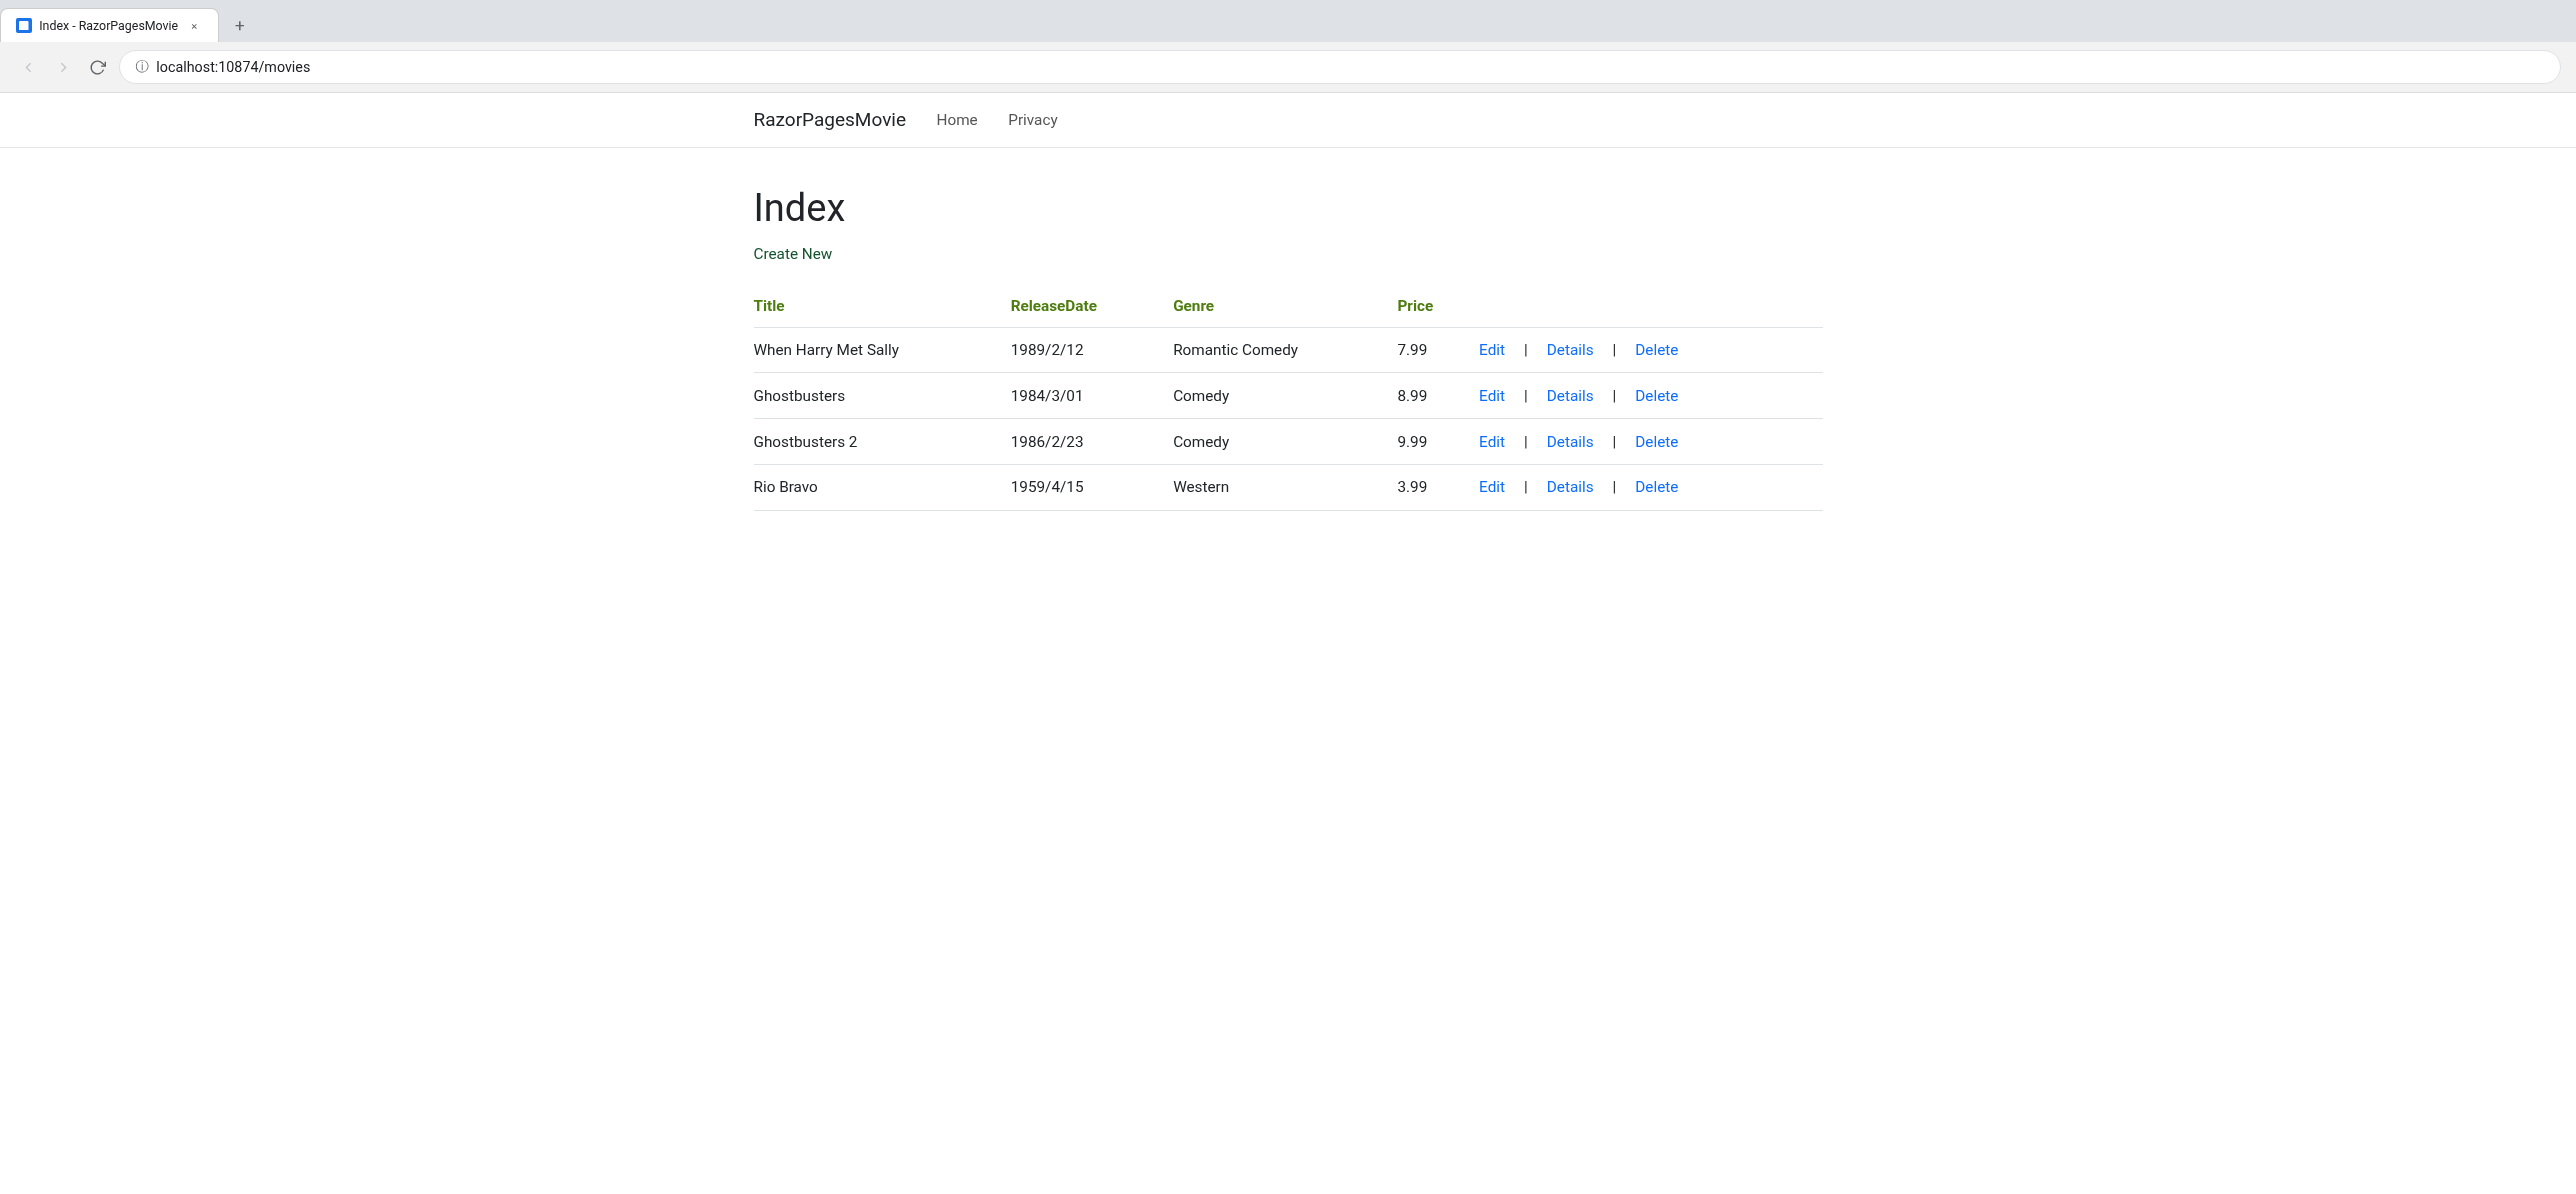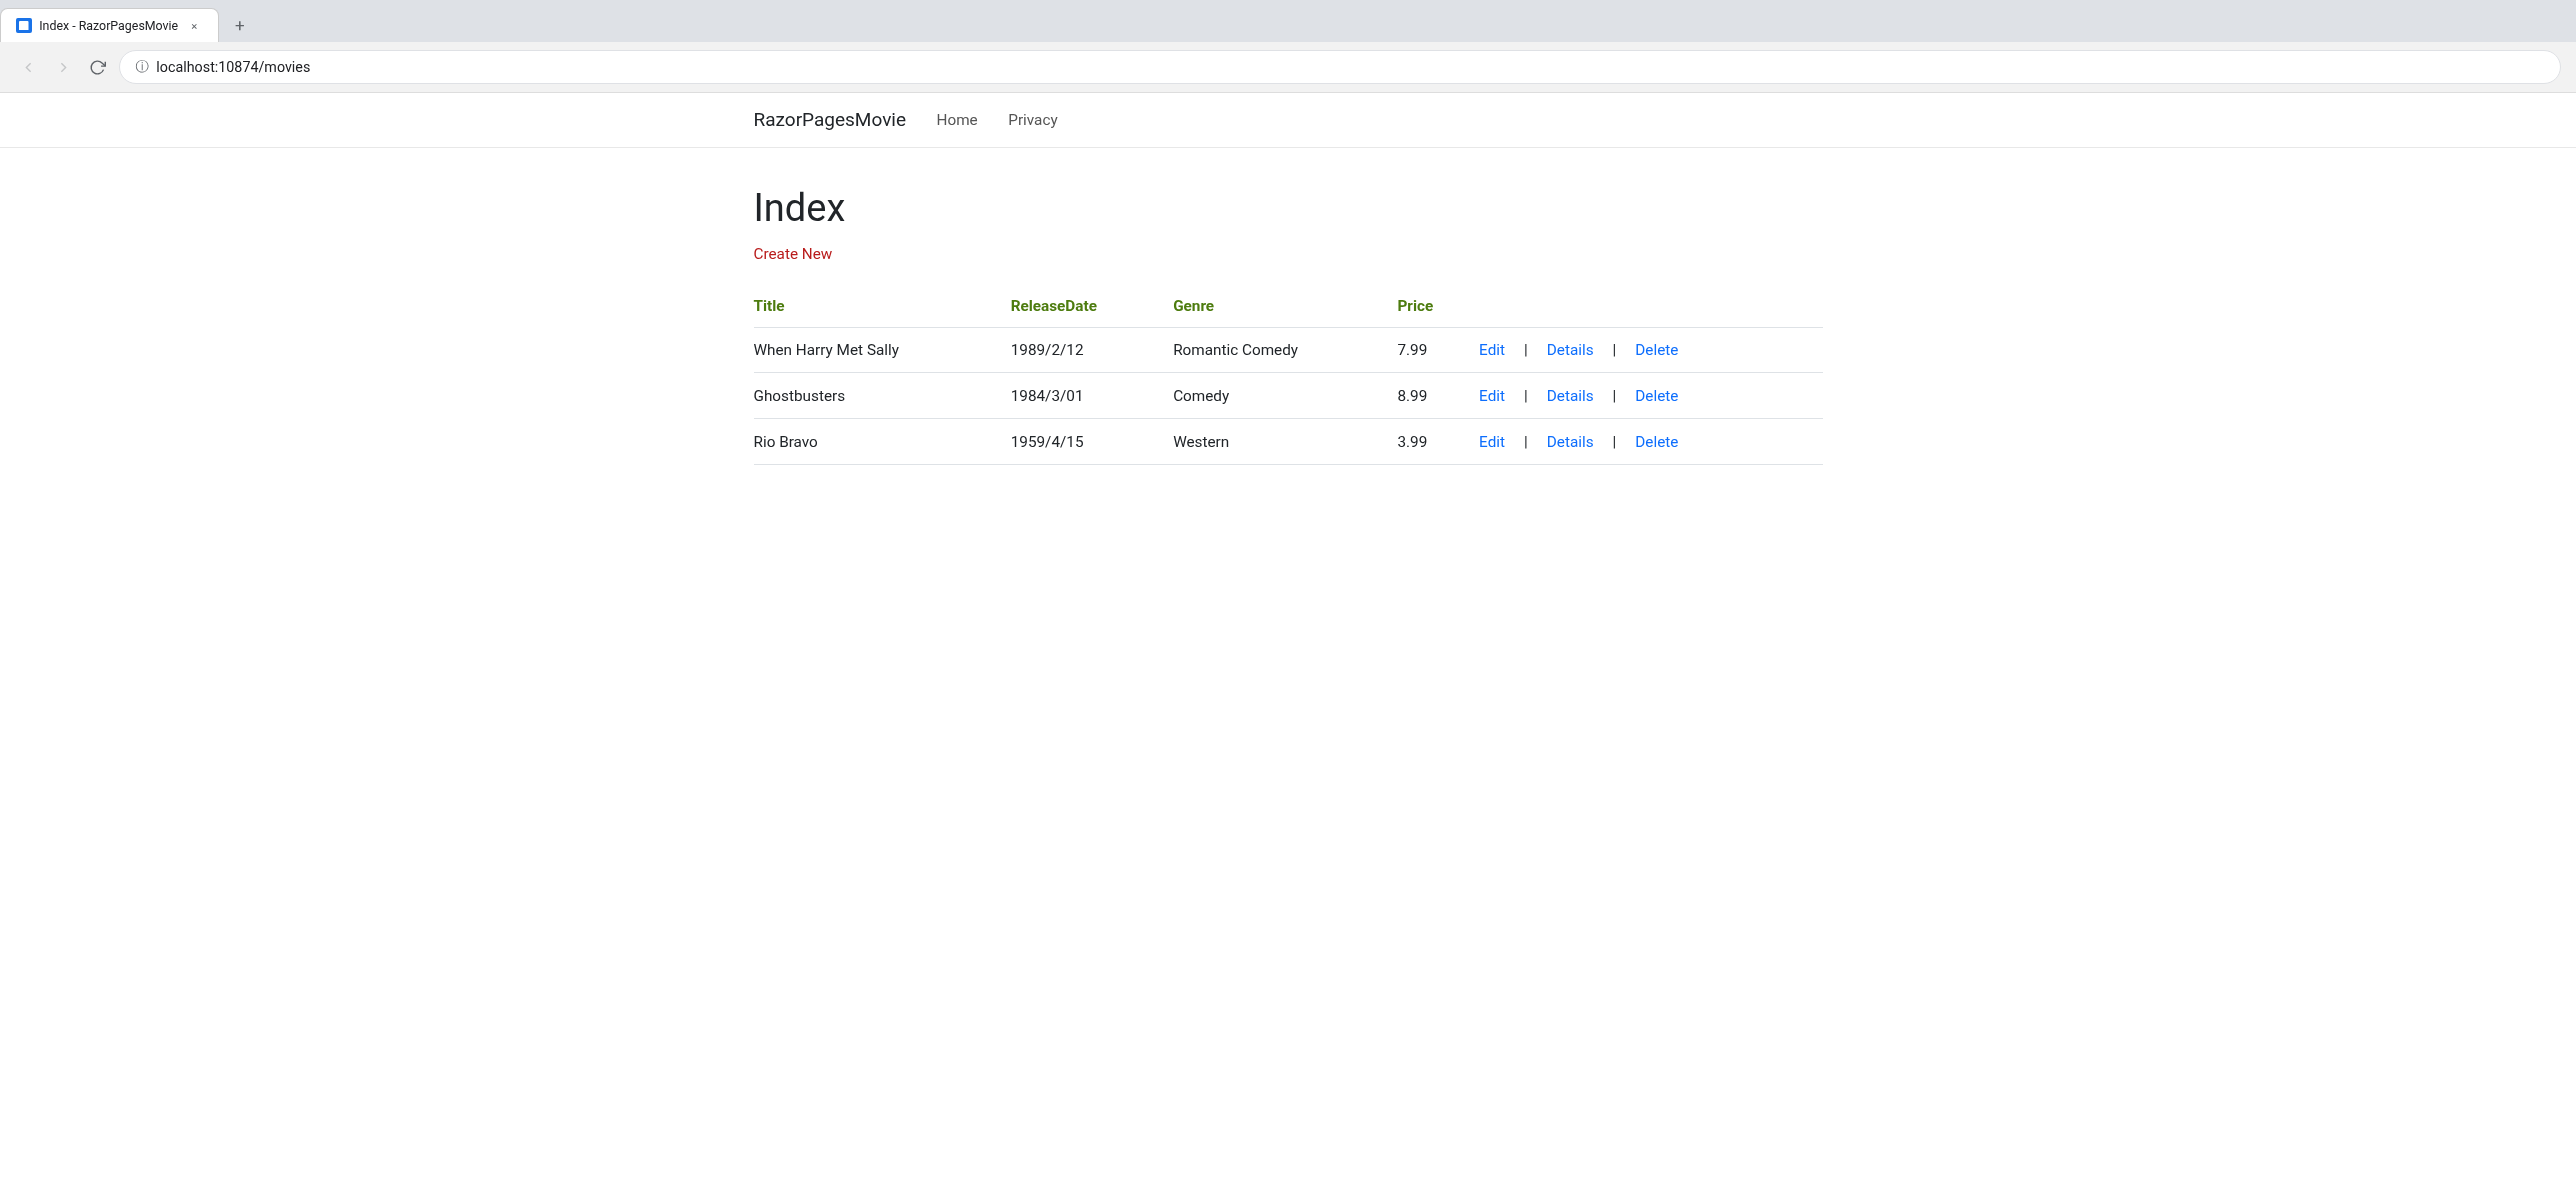--- a/index.html
+++ b/index.html
@@ -24,21 +24,21 @@
     .url-text { font-size: 14.3px; color: #202124; }
 
     
     .page-nav { border-bottom: 1px solid #e8e8e8; padding: 15.3px 0; background: #fff; }
     .page-nav-inner { max-width: 1145px; margin: 0 auto; padding: 0 38px; display: flex; align-items: center; gap: 30.5px; }
     .brand { font-size: 19px; color: #212529; font-weight: 400; }
     .nav-link { font-size: 15.3px; color: #555; text-decoration: none; }
 
     .page-content { max-width: 1145px; margin: 0 auto; padding: 38px 38px; }
     .page-heading { font-size: 38px; font-weight: 400; color: #212529; margin-bottom: 15.3px; }
-    .create-link { color: #b91c1c; text-decoration: none; font-size: 15.3px; display: inline-block; margin-bottom: 23px; }
+    .create-link { color: #14532d; text-decoration: none; font-size: 15.3px; display: inline-block; margin-bottom: 23px; }
 
     table { width: 100%; border-collapse: collapse; }
     thead tr { border-bottom: 1.9px solid #dee2e6; }
     th { text-align: left; padding: 11.4px 15.3px 11.4px 0; font-weight: 700; font-size: 15.3px; color: #4d7c0f; }
     tbody tr { border-bottom: 1px solid #dee2e6; }
     td { padding: 13.4px 15.3px 13.4px 0; font-size: 15.3px; color: #212529; vertical-align: middle; }
     .action-links { display: flex; gap: 19px; align-items: center; white-space: nowrap; }
     .action-link { color: #0d6efd; text-decoration: none; font-size: 15.3px; }
     .action-sep { color: #212529; font-size: 15.3px; }
   </style>
@@ -129,20 +129,35 @@
         <div class="action-links">
           <a class="action-link" href="#">Edit</a>
           <span class="action-sep"> | </span>
           <a class="action-link" href="#">Details</a>
           <span class="action-sep"> | </span>
           <a class="action-link" href="#">Delete</a>
         </div>
       </td>
     </tr>
         <tr>
+      <td>Ghostbusters 2</td>
+      <td>1986/2/23</td>
+      <td>Comedy</td>
+      <td>9.99</td>
+      <td>
+        <div class="action-links">
+          <a class="action-link" href="#">Edit</a>
+          <span class="action-sep"> | </span>
+          <a class="action-link" href="#">Details</a>
+          <span class="action-sep"> | </span>
+          <a class="action-link" href="#">Delete</a>
+        </div>
+      </td>
+    </tr>
+        <tr>
       <td>Rio Bravo</td>
       <td>1959/4/15</td>
       <td>Western</td>
       <td>3.99</td>
       <td>
         <div class="action-links">
           <a class="action-link" href="#">Edit</a>
           <span class="action-sep"> | </span>
           <a class="action-link" href="#">Details</a>
           <span class="action-sep"> | </span>

